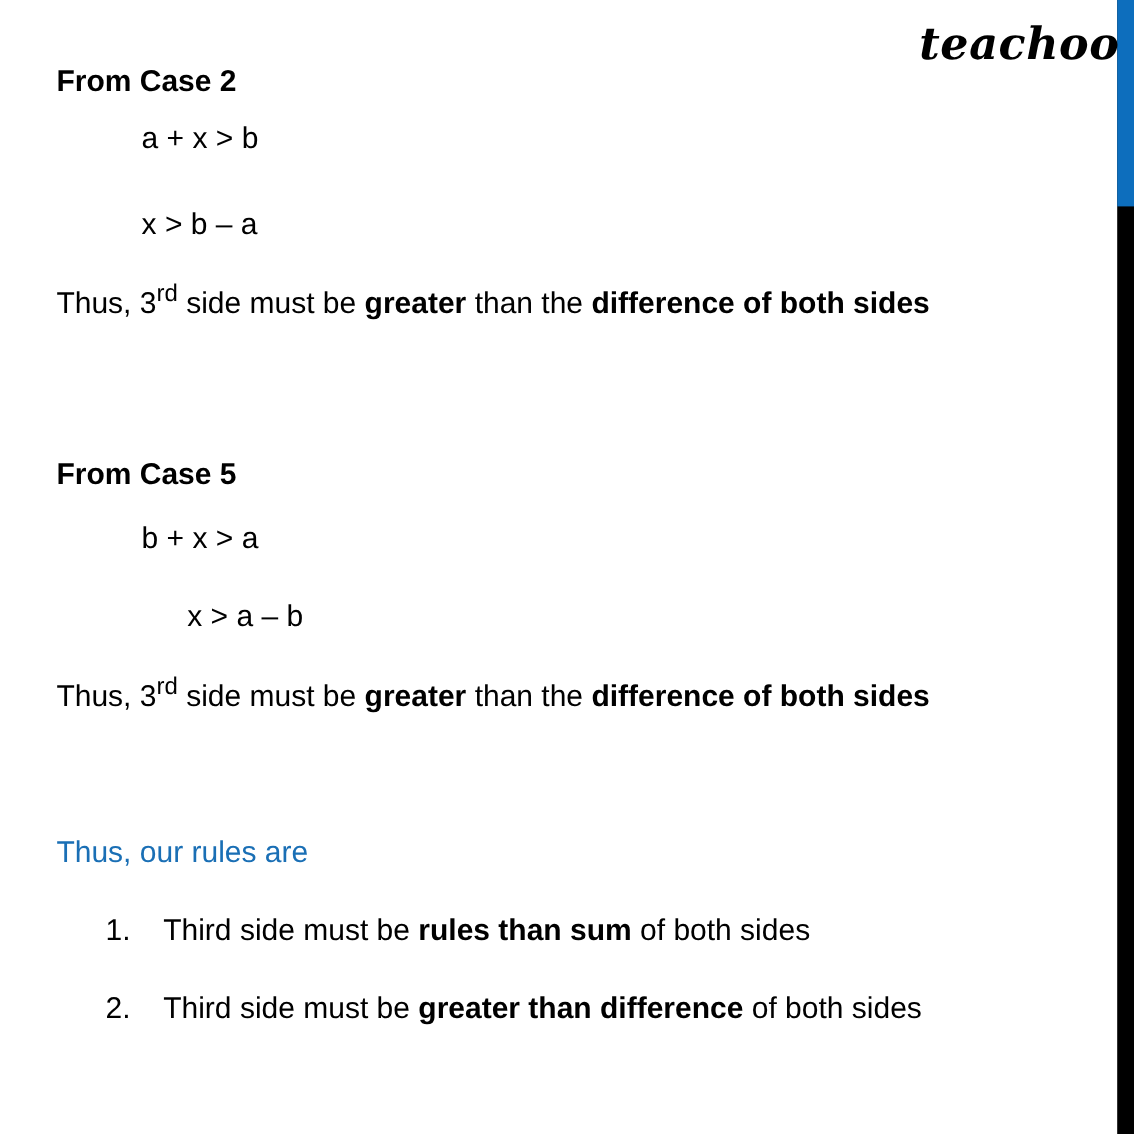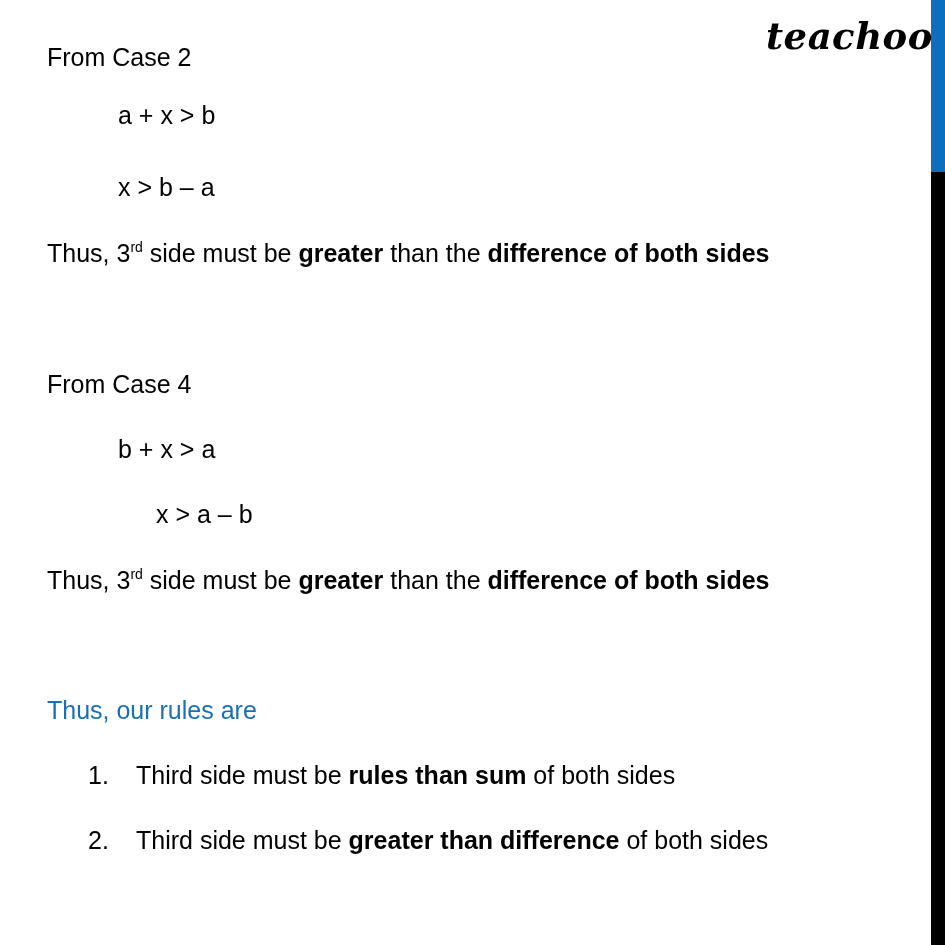--- a/index.html
+++ b/index.html
@@ -10,42 +10,42 @@
     }
     .sidebar-bar { position: absolute; left: 931px; top: 0; width: 14px; height: 945px; background: #000; }
     .sidebar-bar .accent { position: absolute; left: 0; top: 0; width: 14px; height: 172px; background: #0d6ebd; }
     .logo {
       position: absolute; left: 766px; top: 14px;
       font-family: "DejaVu Serif", serif; font-style: italic; font-weight: bold;
       font-size: 37px; letter-spacing: 0.5px; color: #000;
     }
     .line { position: absolute; font-size: 25px; line-height: 30px; white-space: nowrap; }
     .b { font-weight: bold; }
-    .heading { font-weight: normal; }
+    .heading { font-weight: bold; margin-top: 11px; }
     .blue { color: #1a6fb5; font-weight: normal; }
-    sup { font-size: 14px; vertical-align: 10px; line-height: 0; }
+    sup { font-size: 20px; vertical-align: 10px; line-height: 0; }
     .num { display: inline-block; width: 48px; }
   </style>
 </head>
 <body>
 
 <div class="sidebar-bar">
   <div class="accent"></div>
 </div>
 
 <div class="logo">teachoo</div>
 
 <div class="line heading" style="left:47px; top:42px;">From Case 2</div>
 <div class="line" style="left:118px; top:100px;">a  + x &gt; b</div>
 <div class="line" style="left:118px; top:172px;">x &gt; b – a</div>
 <div class="line" style="left:47px; top:238px;">
   <span>Thus, 3</span><sup>rd</sup><span> side must be </span><span class="b">greater</span><span> than the </span><span class="b">difference of both sides</span>
 </div>
 
-<div class="line heading" style="left:47px; top:369px;">From Case 4</div>
+<div class="line heading" style="left:47px; top:369px;">From Case 5</div>
 <div class="line" style="left:118px; top:434px;">b  + x &gt; a</div>
 <div class="line" style="left:118px; top:499px;margin-left:38px;">x &gt; a – b</div>
 <div class="line" style="left:47px; top:565px;">
   <span>Thus, 3</span><sup>rd</sup><span> side must be </span><span class="b">greater</span><span> than the </span><span class="b">difference of both sides</span>
 </div>
 
 <div class="line blue" style="left:47px; top:695px;">Thus, our rules are</div>
 <div class="line" style="left:88px; top:760px;">
   <span class="num">1.</span><span>Third side must be </span><span class="b">rules than sum</span><span> of both sides</span>
 </div>

